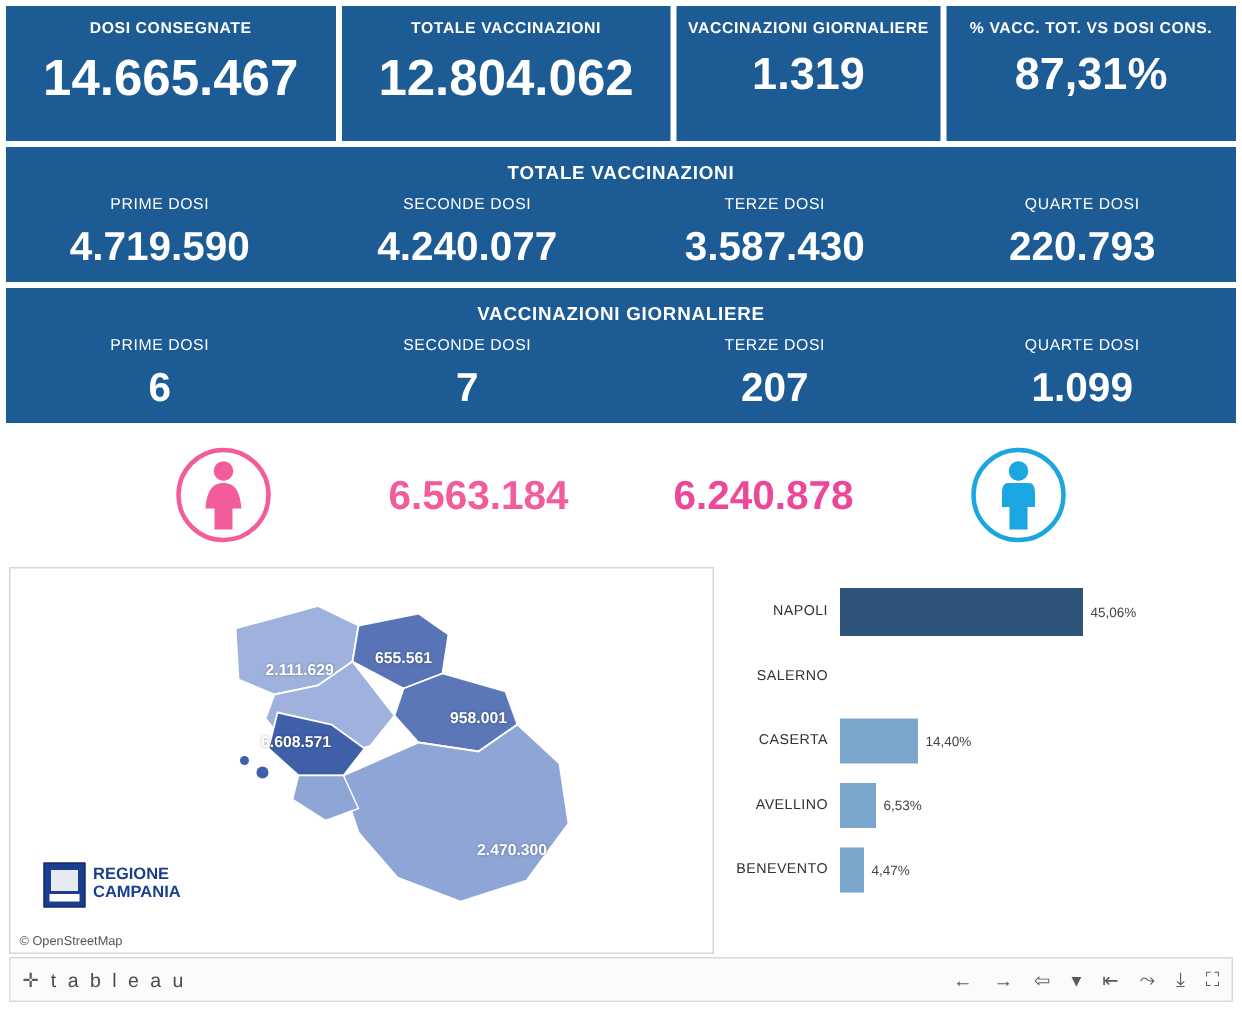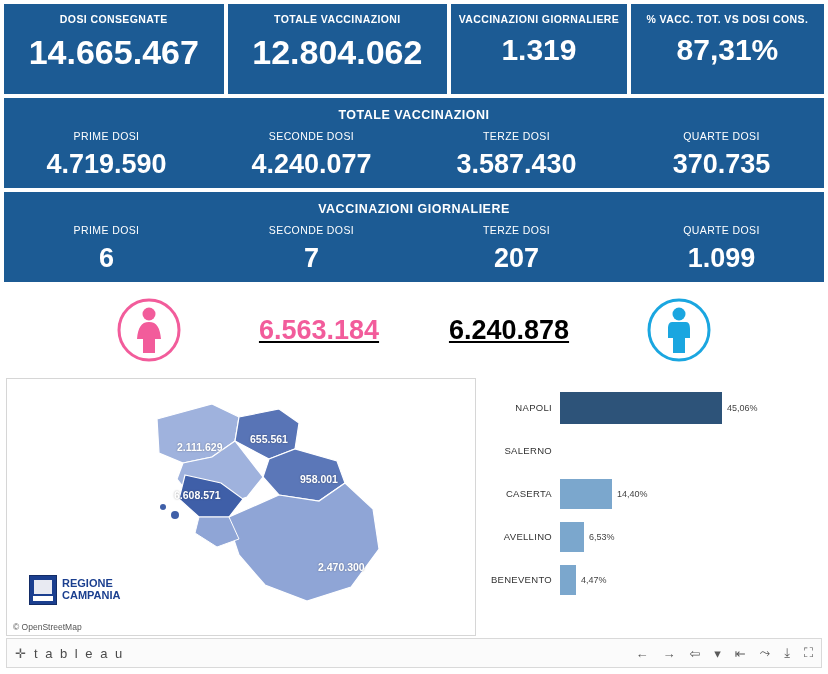--- a/index.html
+++ b/index.html
@@ -84,31 +84,30 @@
     line-height: 1;
   }
 
   
   .gender-row {
     height: 84px;
     display: flex;
     align-items: center;
     justify-content: center;
     margin-top: 6px;
-    text-decoration: underline;
   }
   .gender-icon { width: 150px; display:flex; align-items:center; justify-content:center; }
   .gender-val {
     width: 190px;
     text-align: center;
     font-size: 27px;
     font-weight: bold;
   }
   .gender-val.f { color: #f25c9b; }
-  .gender-val.m { color: #000000; }
+  .gender-val.m { color: #ec4899; }
 
   
   .bottom {
     display: flex;
     margin: 6px 6px 0 6px;
     height: 258px;
   }
   .map-card {
     width: 470px;
     border: 1px solid #d6d6d6;
@@ -245,21 +244,21 @@
       <div class="panel-col">
         <div class="col-label">SECONDE DOSI</div>
         <div class="col-value">4.240.077</div>
       </div>
       <div class="panel-col">
         <div class="col-label">TERZE DOSI</div>
         <div class="col-value">3.587.430</div>
       </div>
       <div class="panel-col">
         <div class="col-label">QUARTE DOSI</div>
-        <div class="col-value">370.735</div>
+        <div class="col-value">220.793</div>
       </div>
     </div>
   </div>
 
   <div class="panel">
     <div class="panel-title">VACCINAZIONI GIORNALIERE</div>
     <div class="panel-cols">
       <div class="panel-col">
         <div class="col-label">PRIME DOSI</div>
         <div class="col-value">6</div>

